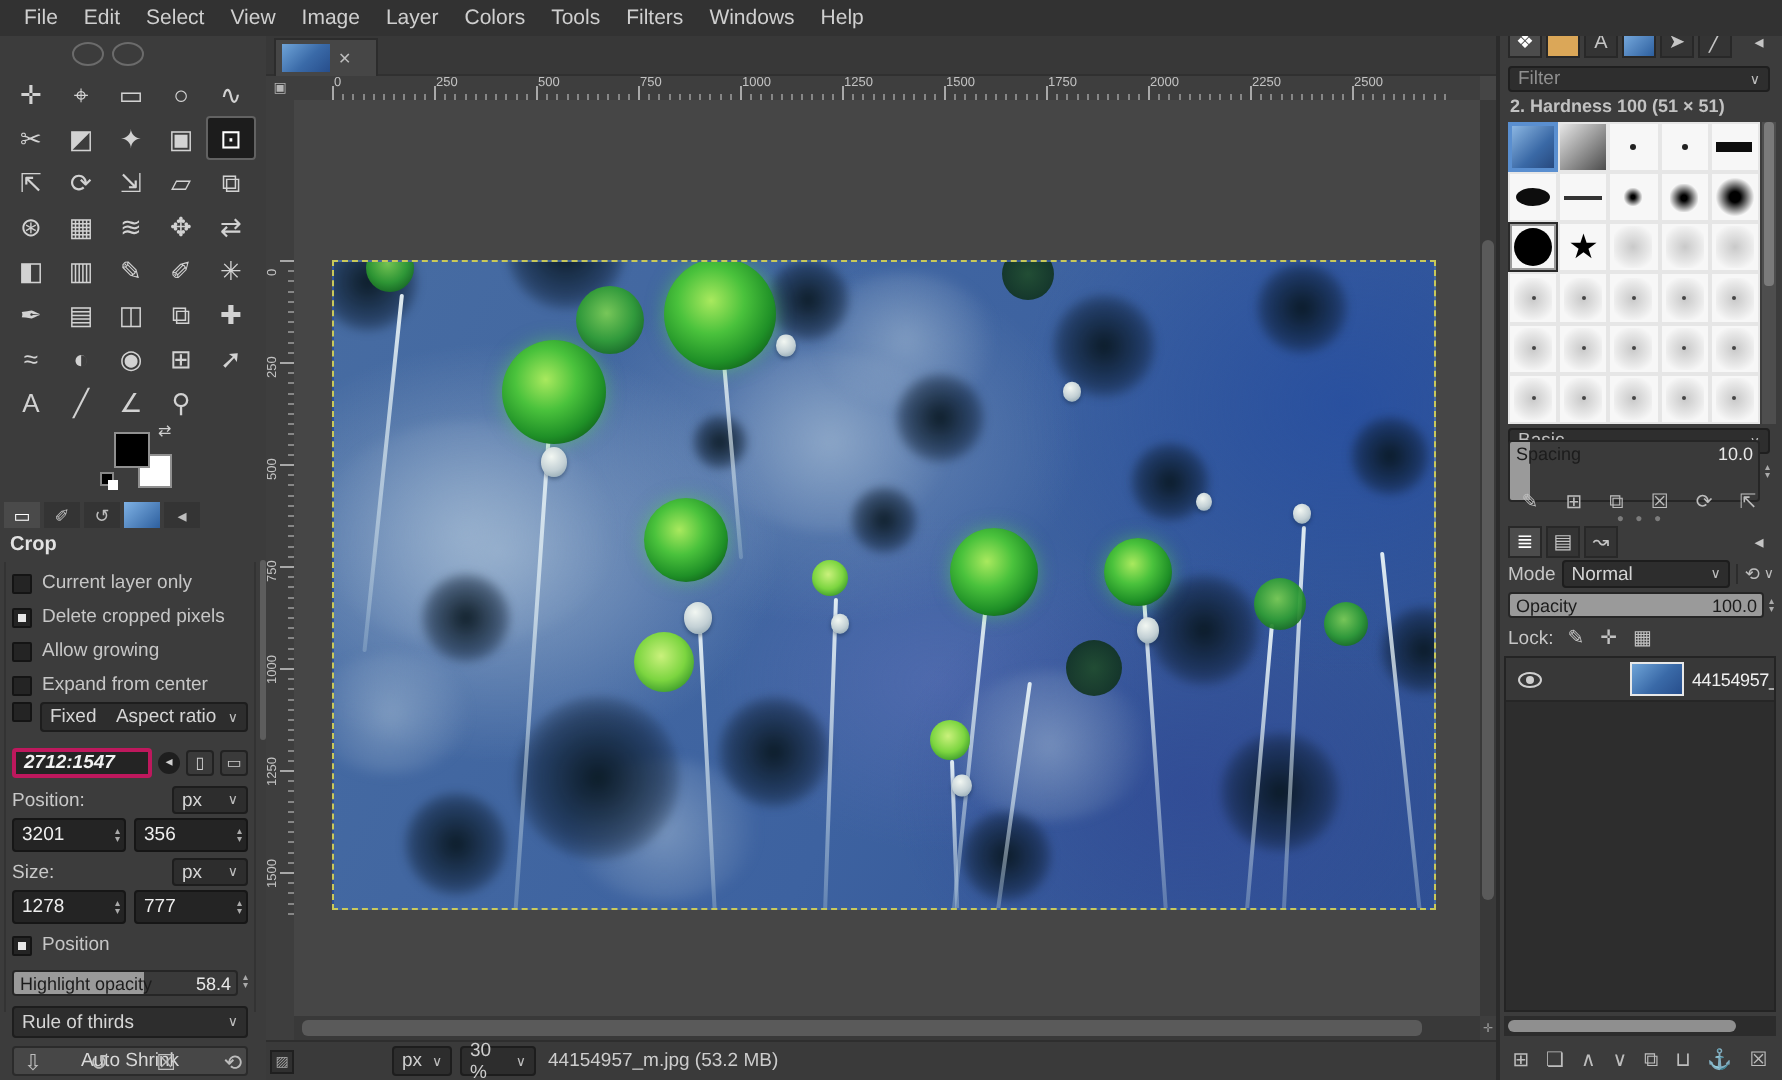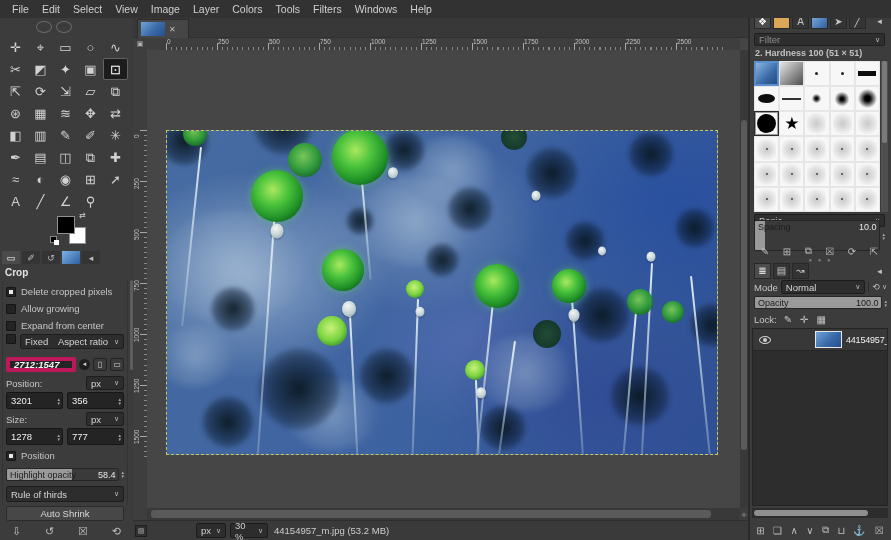--- a/index.html
+++ b/index.html
@@ -29,21 +29,21 @@
   .to-frame{position:absolute;left:2px;top:31px;width:126px;bottom:34px;border-left:1px solid #333;border-right:1px solid #333;background:#3c3c3c;padding:2px 3px;}
   .to-scroll{position:absolute;right:0;top:30px;width:3px;height:90px;background:#5d5d5d;border-radius:2px;}
   .checkrow{display:flex;align-items:center;gap:5px;height:17px;color:#c6c6c6;}
   .cb{width:10px;height:10px;background:#242424;border:1px solid #141414;border-radius:1px;position:relative;flex:0 0 auto;}
   .cb.checked::after{content:"";position:absolute;left:2px;top:2px;width:4px;height:4px;background:#e8e8e8;}
   .fixed-row{display:flex;align-items:flex-start;gap:4px;height:20px;}
   .combo{background:#2d2d2d;border:1px solid #1d1d1d;border-radius:2px;color:#d5d5d5;display:flex;align-items:center;padding:1px 4px;gap:4px;height:15px;}
   .chev{font-size:7px;color:#bdbdbd;margin-left:auto;}
   .fixed-combo{flex:1;}
   .aspect-row{display:flex;align-items:center;gap:3px;height:20px;}
-  .tinput{flex:1;background:#242424;border:4px solid #be185d;border-radius:2px;color:#f2f2f2;font-style:italic;font-weight:bold;padding:1px 4px;height:15px;display:flex;align-items:center;}
+  .tinput{flex:1;background:#242424;border:2px solid #be185d;border-radius:2px;color:#f2f2f2;font-style:italic;font-weight:bold;padding:1px 4px;height:15px;display:flex;align-items:center;}
   .round-ic{width:11px;height:11px;border-radius:50%;background:#1e1e1e;color:#cfcfcf;font-size:7px;display:flex;align-items:center;justify-content:center;}
   .sq-btn{width:14px;height:13px;background:#3a3a3a;border:1px solid #222;border-radius:2px;color:#cfcfcf;font-size:8px;display:flex;align-items:center;justify-content:center;}
   .lbl-row{display:flex;align-items:center;height:16px;margin-top:1px;}
   .lbl-row .combo{margin-left:auto;width:38px;height:14px;}
   .spin-row{display:flex;gap:4px;height:17px;margin:1px 0 2px;}
   .spin{flex:1;background:#242424;border:1px solid #161616;border-radius:2px;color:#eee;display:flex;align-items:center;padding:0 2px 0 4px;}
   .stepper{margin-left:auto;display:flex;flex-direction:column;font-size:5px;line-height:4px;color:#aaa;}
   .slider{position:relative;height:13px;background:#3a3a3a;border:1px solid #262626;border-radius:2px;overflow:hidden;color:#dadada;}
   .slider .fill{position:absolute;left:0;top:0;bottom:0;background:#9a9a9a;}
   .slider .slabel{position:absolute;left:3px;top:1px;color:#1c1c1c;font-size:9px;z-index:2;}
@@ -224,20 +224,24 @@
       <div class="to-tab">✐</div>
       <div class="to-tab">↺</div>
       <div class="to-tab swatch-img"></div>
       <div class="to-tab right">◂</div>
     </div>
   <div class="to-title">Crop</div>
   <div class="to-scroll"></div>
   <div class="to-frame">
     <div id="to-checks">
         <div class="checkrow">
+          <div class="cb"></div>
+          <div>Current layer only</div>
+        </div>
+        <div class="checkrow">
           <div class="cb checked"></div>
           <div>Delete cropped pixels</div>
         </div>
         <div class="checkrow">
           <div class="cb"></div>
           <div>Allow growing</div>
         </div>
         <div class="checkrow">
           <div class="cb"></div>
           <div>Expand from center</div>

